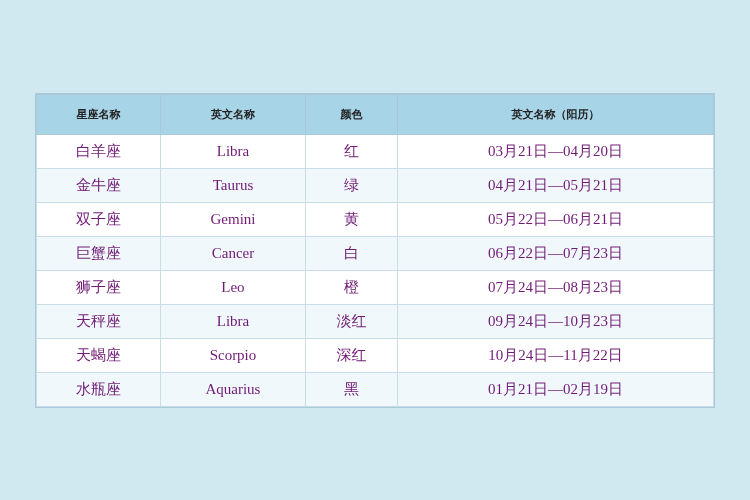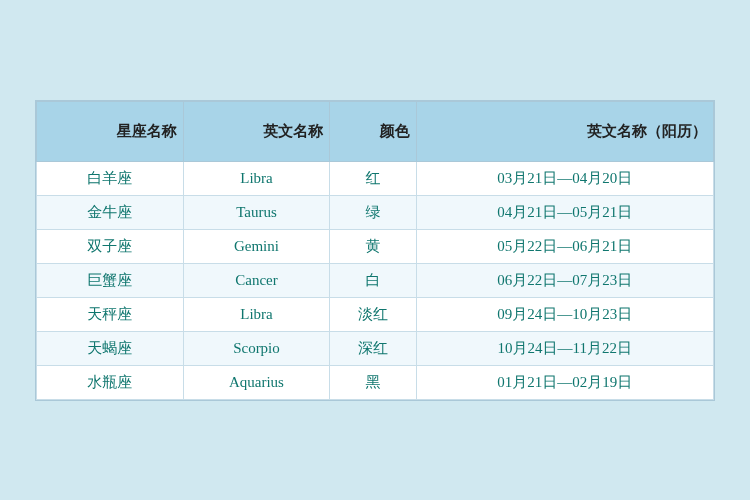--- a/index.html
+++ b/index.html
@@ -19,38 +19,38 @@
       width: 680px;
     }
     table {
       width: 100%;
       border-collapse: collapse;
     }
     thead tr {
       background: #a8d4e8;
     }
     thead th {
-      padding: 20px 6px;
+      padding: 12px 6px;
       border: 1px solid #aac8d8;
-      text-align: right;
+      text-align: center;
       font-weight: bold;
       color: #222;
-      font-size: 15px;
+      font-size: 11px;
     }
     tbody tr {
       background: #fff;
     }
     tbody tr:nth-child(even) {
       background: #f0f8fc;
     }
     tbody td {
       padding: 7px 6px;
       border: 1px solid #c8dde8;
       text-align: center;
-      color: #0f766e;
+      color: #701a75;
       font-size: 15px;
     }
   </style>
 </head>
 <body>
 
 <div class="table-container">
   <table>
     <thead>
       <tr>
@@ -79,20 +79,26 @@
           <td>黄</td>
           <td>05月22日—06月21日</td>
         </tr>
         <tr>
           <td>巨蟹座</td>
           <td>Cancer</td>
           <td>白</td>
           <td>06月22日—07月23日</td>
         </tr>
         <tr>
+          <td>狮子座</td>
+          <td>Leo</td>
+          <td>橙</td>
+          <td>07月24日—08月23日</td>
+        </tr>
+        <tr>
           <td>天秤座</td>
           <td>Libra</td>
           <td>淡红</td>
           <td>09月24日—10月23日</td>
         </tr>
         <tr>
           <td>天蝎座</td>
           <td>Scorpio</td>
           <td>深红</td>
           <td>10月24日—11月22日</td>

